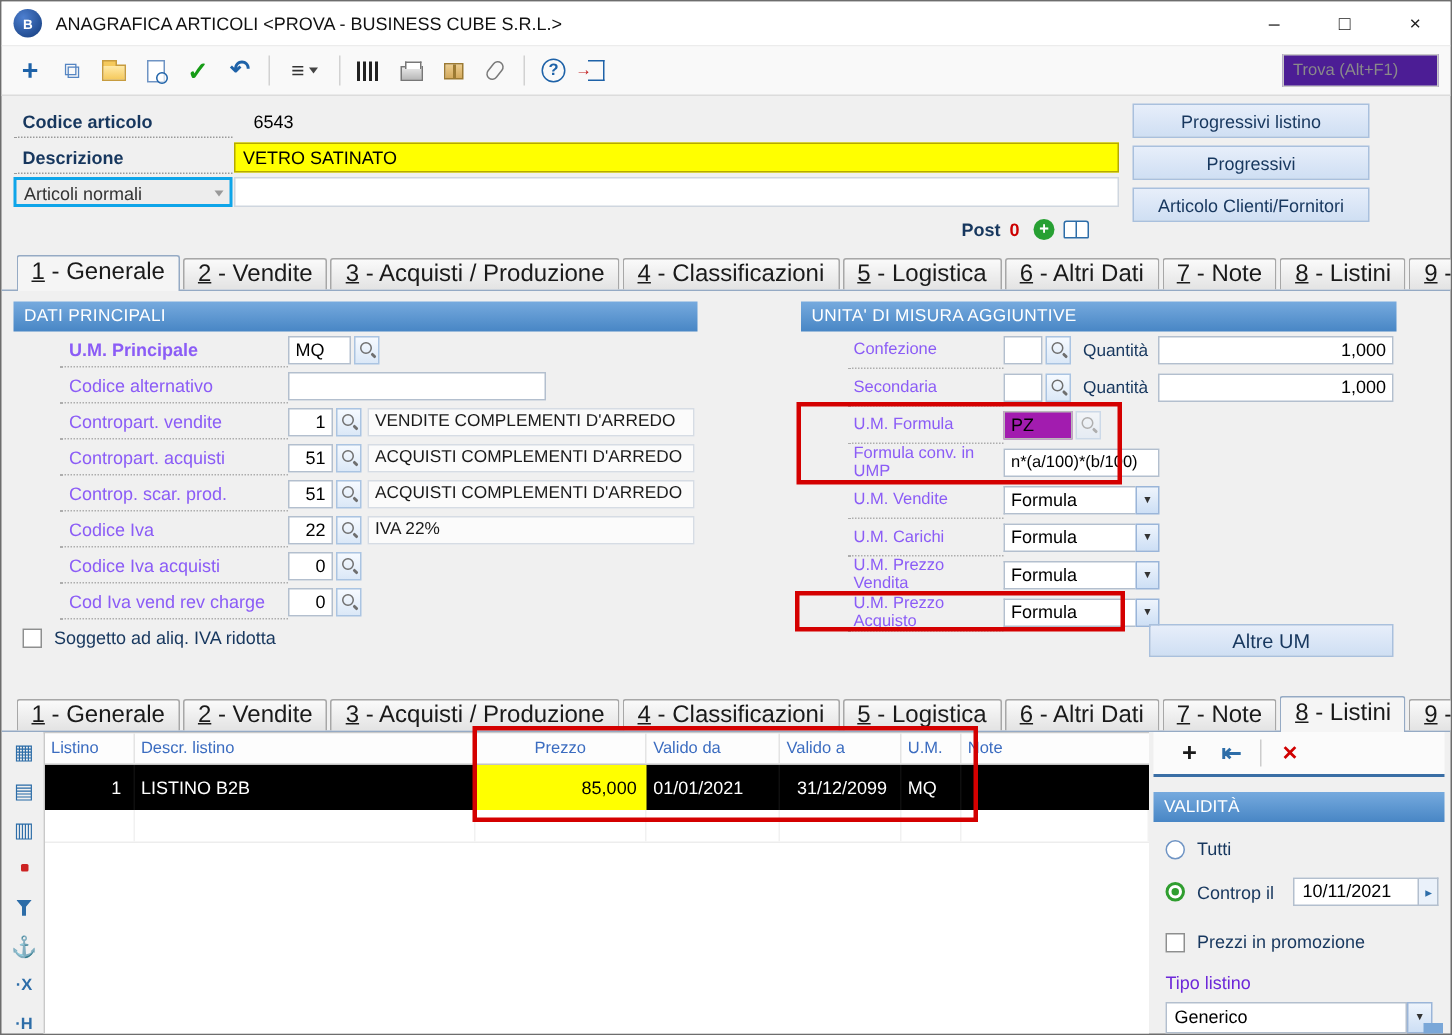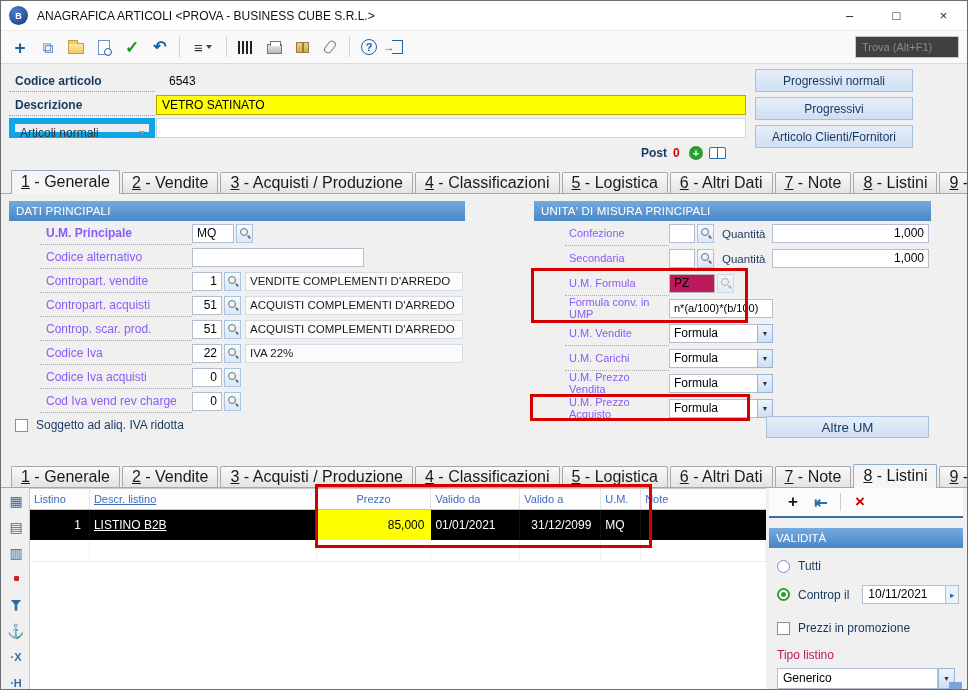--- a/index.html
+++ b/index.html
@@ -12,21 +12,21 @@
   
   .titlebar { position:absolute; top:0; left:0; width:100%; height:30px; background:#fff; display:flex; align-items:center; padding-left:8px; border-bottom:1px solid #ececec; }
   .app-logo { width:19px; height:19px; border-radius:50%; background:radial-gradient(circle at 35% 30%, #4d7fd0, #123a7a); color:#fff; font-size:9px; font-weight:bold; display:flex; align-items:center; justify-content:center; flex-shrink:0; }
   .title-text { margin-left:9px; font-size:12px; color:#111; flex:1; white-space:nowrap; overflow:hidden; }
   .win-controls { display:flex; height:100%; }
   .win-btn { width:47px; height:100%; display:flex; align-items:center; justify-content:center; font-size:13px; color:#222; cursor:pointer; }
   
   .toolbar { position:absolute; top:30px; left:0; width:100%; height:33px; background:#f9f9f9; border-bottom:1px solid #dcdcdc; display:flex; align-items:center; padding:0 6px; gap:2px; }
   .tbtn { width:26px; height:26px; background:transparent; border:none; display:flex; align-items:center; justify-content:center; cursor:pointer; }
   .tsep { width:1px; height:20px; background:#d2d2d2; margin:0 4px; }
-  .find-box { margin-left:auto; width:104px; height:22px; background:#404040; border:1px solid #c8c8c8; color:#8a8a8a; font-size:11px; display:flex; align-items:center; padding-left:6px; margin-right:2px; }
+  .find-box { margin-left:auto; width:104px; height:22px; background:#4c1d95; border:1px solid #c8c8c8; color:#8a8a8a; font-size:11px; display:flex; align-items:center; padding-left:6px; margin-right:2px; }
   .g-new { color:#1e62a8; font-size:19px; font-weight:bold; line-height:1; }
   .g-copy { color:#5585c2; font-size:15px; line-height:1; }
   .g-check { color:#169c16; font-size:17px; font-weight:bold; line-height:1; }
   .g-undo { color:#1e62a8; font-size:16px; font-weight:bold; line-height:1; }
   .g-menu { color:#333; font-size:15px; line-height:1; }
   .dd-caret { width:0; height:0; border-left:3.5px solid transparent; border-right:3.5px solid transparent; border-top:4px solid #444; margin-left:3px; }
   .folder { width:16px; height:11px; background:linear-gradient(#ffe9a6,#f5c95c); border:1px solid #c79c3f; position:relative; margin-top:3px; }
   .folder::before { content:""; position:absolute; left:-1px; top:-4px; width:8px; height:3px; background:#f5c95c; border:1px solid #c79c3f; border-bottom:none; }
   .page { width:12px; height:15px; background:#fff; border:1px solid #6f94c4; position:relative; }
   .page::after { content:""; position:absolute; right:-3px; bottom:-2px; width:6px; height:6px; border:1.5px solid #1e62a8; border-radius:50%; background:rgba(255,255,255,.7); }
@@ -36,21 +36,21 @@
   .package { width:13px; height:11px; background:linear-gradient(#eccd8f,#d3a95c); border:1px solid #9c7a33; position:relative; }
   .package::before { content:""; position:absolute; left:5px; top:0; width:2px; height:100%; background:#9c7a33; }
   .clip { width:8px; height:14px; border:1.6px solid #7a7a7a; border-radius:4px; transform:rotate(38deg); }
   .help-circle { width:16px; height:16px; border:1.5px solid #1e62a8; border-radius:50%; color:#1e62a8; font-weight:bold; font-size:11px; display:flex; align-items:center; justify-content:center; }
   .exit { width:11px; height:14px; border:1.6px solid #1e62a8; border-left:none; position:relative; }
   .exit::before { content:"→"; position:absolute; left:-8px; top:0; font-size:11px; line-height:13px; color:#c22222; font-weight:bold; }
   
   .hlabel { position:absolute; left:8px; width:146px; height:21px; line-height:20px; padding-left:6px; font-weight:bold; color:#17375e; border-bottom:1px dotted #9a9a9a; }
   .hvalue { position:absolute; color:#000; }
   .yellow-field { position:absolute; left:155px; top:94px; width:590px; height:20px; background:#ffff00; border:1px solid #b5a900; line-height:18px; padding-left:5px; }
-  .tipo-select { position:absolute; left:8px; top:117px; width:146px; height:20px; background:#ededed; border:6px solid #0ea5e9; color:#333; line-height:18px; padding-left:5px; }
+  .tipo-select { position:absolute; left:8px; top:117px; width:146px; height:20px; background:#ededed; border:2px solid #0ea5e9; color:#333; line-height:18px; padding-left:5px; }
   .tipo-select .sel-caret { position:absolute; right:4px; top:7px; width:0; height:0; border-left:3.5px solid transparent; border-right:3.5px solid transparent; border-top:4px solid #999; }
   .empty-hfield { position:absolute; left:155px; top:117px; width:590px; height:20px; background:#fff; border:1px solid #cfd6df; }
   .post-label { position:absolute; left:640px; top:145px; font-weight:bold; color:#17375e; }
   .post-value { position:absolute; left:672px; top:145px; font-weight:bold; color:#cc0000; }
   .post-plus { position:absolute; left:688px; top:145px; width:14px; height:14px; border-radius:50%; background:#27a033; color:#fff; font-size:11px; font-weight:bold; display:flex; align-items:center; justify-content:center; line-height:1; }
   .book { position:absolute; left:708px; top:146px; width:17px; height:12px; background:#fff; border:1.5px solid #2d6da8; border-radius:2px 2px 1px 1px; }
   .book::after { content:""; position:absolute; left:6.5px; top:0; width:1.5px; height:100%; background:#2d6da8; }
   .side-btn { position:absolute; left:754px; width:158px; height:23px; background:linear-gradient(#e7eefa,#cfdff3); border:1px solid #a9c0dd; color:#17375e; font-size:12px; display:flex; align-items:center; justify-content:center; cursor:pointer; }
   
   .tabbar { position:absolute; left:0; width:100%; height:25px; display:flex; align-items:flex-end; padding-left:10px; border-bottom:1px solid #95aac4; }
@@ -60,21 +60,21 @@
   .section { position:absolute; }
   .sec-title { height:20px; background:linear-gradient(#76aade,#4886c5); color:#fff; font-size:11.5px; line-height:20px; padding-left:7px; letter-spacing:.2px; }
   .frow { display:flex; align-items:center; }
   .sec-dp .frow { height:24px; }
   .sec-um .frow { height:25px; }
   .flabel { color:#8b5cf6; padding-left:6px; border-bottom:1px dotted #adadad; align-self:stretch; display:flex; align-items:center; flex-shrink:0;margin-left:31px; }
   .flabel.b { font-weight:bold; }
   .sec-dp .flabel { width:152px; }
   .sec-um .flabel { width:104px; font-size:11px; padding-left:4px; }
   .tfield { height:19px; background:#fff; border:1px solid #b3bfce; font-size:12px; line-height:17px; padding:0 4px; white-space:nowrap; overflow:hidden; }
-  .tfield.dis { background:#be185d; border-color:#b9b9b9; }
+  .tfield.dis { background:#a21caf; border-color:#b9b9b9; }
   .num { text-align:right; }
   .ro { margin-left:4px; flex:1; margin-right:2px; background:#fbfbfb; border:1px solid #d6dce4; height:19px; line-height:17px; padding:0 4px; font-size:11.5px; color:#1a1a1a; white-space:nowrap; overflow:hidden; }
   .mag-btn { width:17px; height:19px; margin-left:2px; background:linear-gradient(#f6faff,#dbe8f7); border:1px solid #aac4e2; position:relative; cursor:pointer; flex-shrink:0; }
   .mag-btn::before { content:""; position:absolute; left:3px; top:3px; width:6px; height:6px; border:1.5px solid #6f6f6f; border-radius:50%; }
   .mag-btn::after { content:""; position:absolute; left:10px; top:11px; width:4px; height:2px; background:#6f6f6f; transform:rotate(45deg); border-radius:1px; }
   .mag-btn.dis { opacity:.5; }
   .combo { display:flex; height:19px; }
   .cfield { width:88px; background:#fff; border:1px solid #b3bfce; border-right:none; line-height:17px; padding-left:4px; white-space:nowrap; overflow:hidden; }
   .cbtn { width:16px; background:linear-gradient(#eef4fc,#cddff5); border:1px solid #9ab5d9; display:flex; align-items:center; justify-content:center; cursor:pointer; }
   .cbtn::after { content:"▼"; font-size:7px; color:#333; }
@@ -94,21 +94,21 @@
   .ghead { display:flex; height:21px; border-bottom:1px solid #c4c4c4; background:#fdfdfd; }
   .gh { font-size:11px; color:#3b6cc0; padding:4px 4px 0; border-right:1px solid #e4e4e4; overflow:hidden; white-space:nowrap; }
   .gh.c3 { text-align:center; }
   .grow { display:flex; height:30px; background:#000; color:#fff; align-items:stretch; }
   .gc { display:flex; align-items:center; padding:0 4px; overflow:hidden; white-space:nowrap; font-size:12px; border-right:1px solid rgba(255,255,255,.06); }
   .gc.c1 { justify-content:flex-end; padding-right:8px; }
   .gc.prezzo { background:#ffff00; color:#000; justify-content:flex-end; padding-right:6px; }
   .gc.c5 { padding-left:11px; }
   .gempty { display:flex; height:22px; background:#fff; border-bottom:1px solid #ededed; }
   .gempty div { border-right:1px solid #f1f1f1; }
-  .c1{width:60px;} .c2{width:227px;text-decoration:underline;} .c3{width:115px;} .c4{width:89px;} .c5{width:81px;} .c6{width:40px;} .c7{width:125px; border-right:none;}
+  .c1{width:60px;} .c2{width:227px;} .c3{width:115px;} .c4{width:89px;} .c5{width:81px;} .c6{width:40px;} .c7{width:125px; border-right:none;}
   
   .rpanel { position:absolute; left:768px; top:487px; width:194px; height:203px; }
   .rp-toolbar { height:30px; background:#fbfbfb; border-bottom:2px solid #3a6ea5; display:flex; align-items:center; padding-left:10px; }
   .rp-btn { width:28px; height:24px; display:flex; align-items:center; justify-content:center; cursor:pointer; }
   .rp-plus { font-size:17px; font-weight:bold; color:#1a1a1a; }
   .rp-back { font-size:16px; font-weight:bold; color:#2d6da8; }
   .rp-del { font-size:17px; font-weight:bold; color:#d00000; }
   .rp-sep { width:1px; height:18px; background:#ccc; margin:0 5px; }
   .validita-title { margin-top:10px; height:20px; background:linear-gradient(#76aade,#4886c5); color:#fff; font-size:11.5px; line-height:20px; padding-left:7px; }
   .vrow { display:flex; align-items:center; padding-left:8px; }
@@ -190,21 +190,21 @@
   <div class="hlabel" style="top:70px">Codice articolo</div>
   <div class="hvalue" style="left:168px; top:73px">6543</div>
   <div class="hlabel" style="top:94px">Descrizione</div>
   <div class="yellow-field">VETRO SATINATO</div>
   <div class="tipo-select"><span>Articoli normali</span><span class="sel-caret"></span></div>
   <div class="empty-hfield"></div>
   <div class="post-label">Post</div>
   <div class="post-value">0</div>
   <div class="post-plus">+</div>
   <div class="book"></div>
-  <button class="side-btn" style="top:68px">Progressivi normali</button>
+  <button class="side-btn" style="top:68px">Progressivi listino</button>
   <button class="side-btn" style="top:96px">Progressivi</button>
   <button class="side-btn" style="top:124px">Articolo Clienti/Fornitori</button>
 
   <div class="tabbar" style="top:168px">
     <div class="tab sel"><u>1</u> - Generale</div>
     <div class="tab"><u>2</u> - Vendite</div>
     <div class="tab"><u>3</u> - Acquisti / Produzione</div>
     <div class="tab"><u>4</u> - Classificazioni</div>
     <div class="tab"><u>5</u> - Logistica</div>
     <div class="tab"><u>6</u> - Altri Dati</div>
@@ -259,21 +259,21 @@
       <div class="tfield num" style="width:30px">0</div>
       <div class="mag-btn"></div>
     </div>
     <div class="frow" style="padding-left:6px">
       <div class="chk"></div>
       <div style="margin-left:8px; color:#17375e">Soggetto ad aliq. IVA ridotta</div>
     </div>
   </div>
 
   <div class="section sec-um" style="left:533px; top:200px; width:397px;">
-    <div class="sec-title">UNITA' DI MISURA PRINCIPALI</div>
+    <div class="sec-title">UNITA' DI MISURA AGGIUNTIVE</div>
     <div class="frow">
       <div class="flabel">Confezione</div>
       <div class="tfield" style="width:26px"></div>
       <div class="mag-btn"></div>
       <div class="qty-label">Quantità</div>
       <div class="tfield qty-field">1,000</div>
     </div>
     <div class="frow">
       <div class="flabel">Secondaria</div>
       <div class="tfield" style="width:26px"></div>
@@ -395,21 +395,21 @@
       <div class="radio sel"></div>
       <div class="vlabel">Controp il</div>
       <div class="date-field">10/11/2021</div>
       <div class="date-btn">▸</div>
     </div>
     <div class="vrow" style="margin-top:17px">
       <div class="chk"></div>
       <div class="vlabel">Prezzi in promozione</div>
     </div>
     <div class="vrow" style="margin-top:13px">
-      <div style="color:#be185d">Tipo listino</div>
+      <div style="color:#6d28d9">Tipo listino</div>
     </div>
     <div class="tipo-dd">
       <div class="tfield2">Generico</div>
       <div class="cbtn"></div>
     </div>
   </div>
 
   <div class="resize-grip"></div>
 
   <div class="ann" style="left:530px; top:267px; width:217px; height:55px;"></div>

